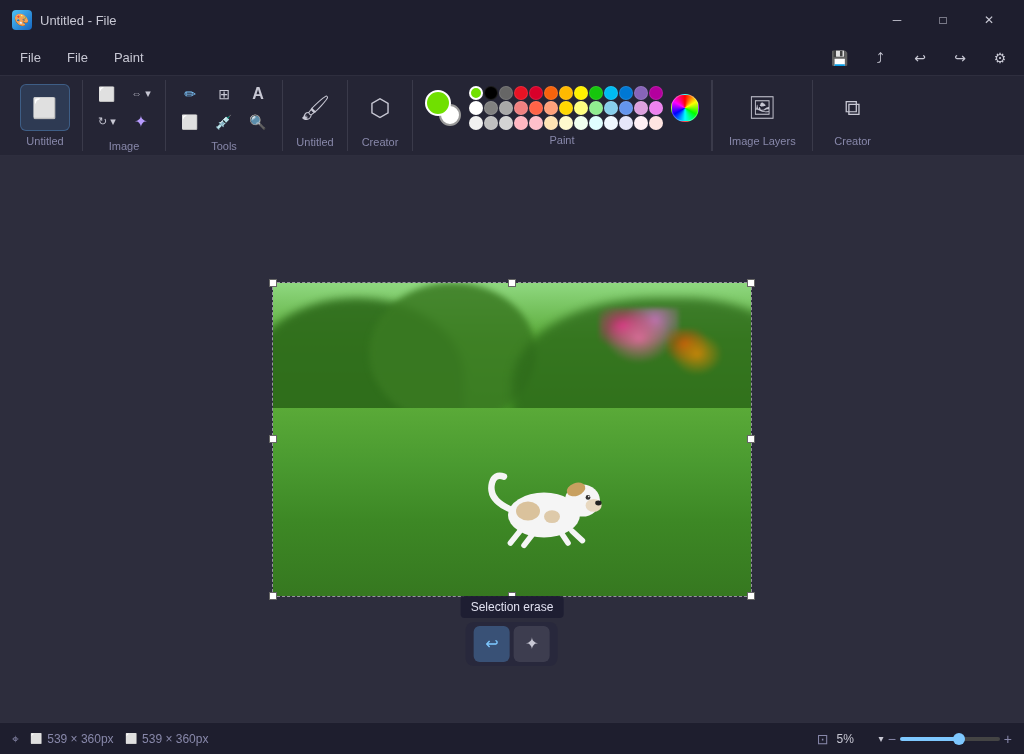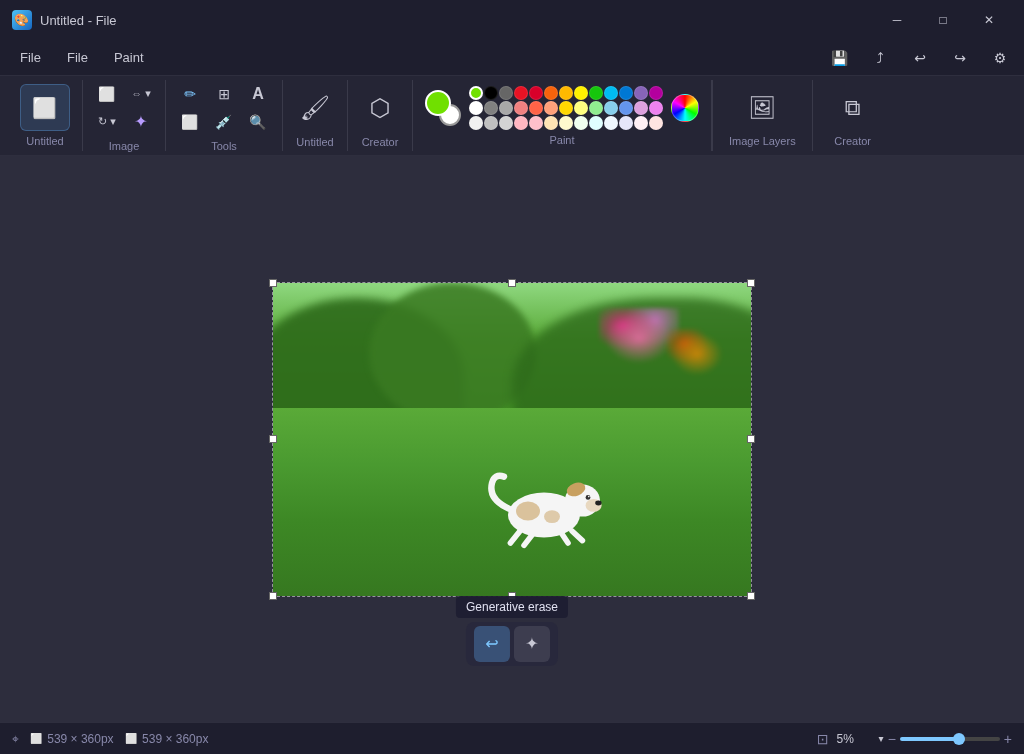--- a/index.html
+++ b/index.html
@@ -593,21 +593,21 @@
     <div class="handle tl"></div>
     <div class="handle tm"></div>
     <div class="handle tr"></div>
     <div class="handle ml"></div>
     <div class="handle mr"></div>
     <div class="handle bl"></div>
     <div class="handle bm"></div>
     <div class="handle br"></div>
 
     <div id="floating-toolbar">
-      <div id="generative-erase-label">Generative erase</div>
+      <div id="generative-erase-label">Selection erase</div>
       <div id="floating-buttons">
         <button class="float-btn active-btn" style="font-size:16px;">↩</button>
         <button class="float-btn" style="font-size:16px;">✦</button>
       </div>
     </div>
   </div>
 </div>
 
 <div id="status-bar">
   <div id="status-bar-left">

